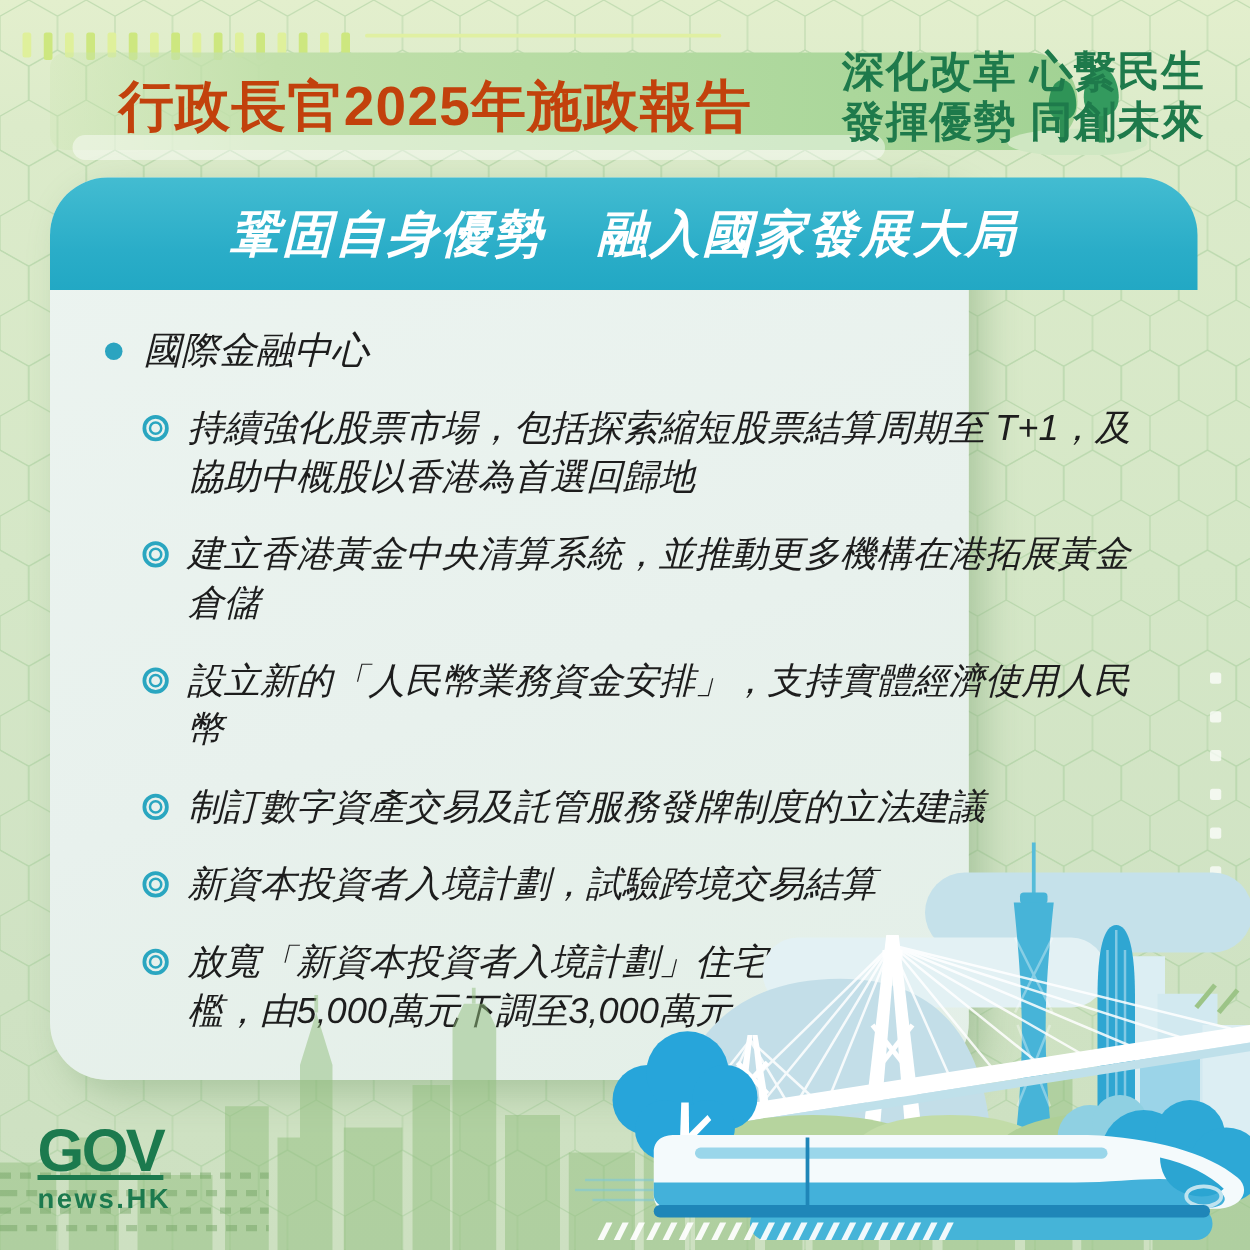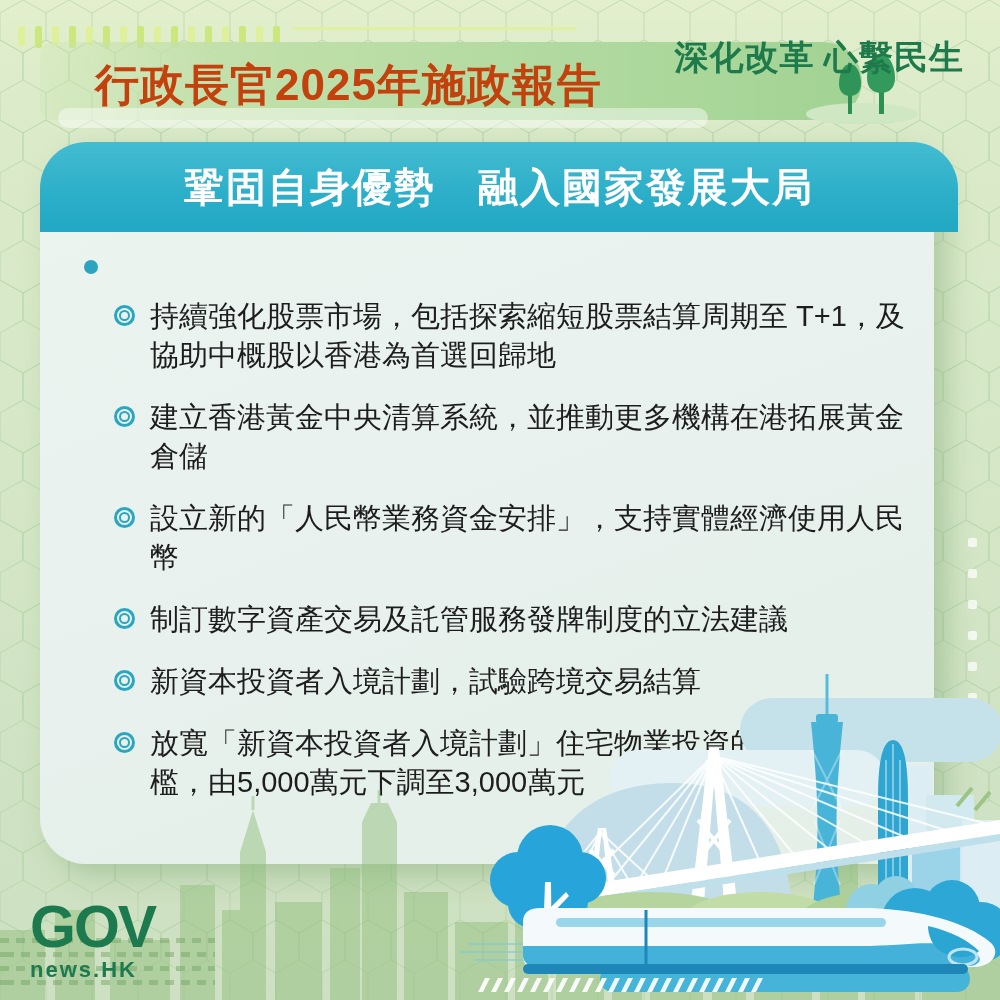--- a/index.html
+++ b/index.html
@@ -20,25 +20,25 @@
   .banner{left:40px;top:42px;width:822px;height:78px;z-index:3;
     background:linear-gradient(90deg,rgba(200,228,172,.25) 0%,#c2e0ab 22%,#abd79b 78%,#a2d294 100%);
     border-radius:14px 44px 44px 14px;}
   .banner-swoosh{left:58px;top:108px;width:650px;height:20px;border-radius:12px;
     background:rgba(255,255,255,.45);z-index:3;}
   .banner-title{left:95px;top:56px;z-index:4;font-size:44px;font-weight:bold;
     color:#c2410c;letter-spacing:1px;white-space:nowrap;}
   .banner-trees{left:800px;top:46px;z-index:4;}
   
   .slogan{right:36px;top:38px;z-index:4;text-align:left;color:#1e7a4b;
-    font-size:34px;font-weight:bold;line-height:40px;letter-spacing:1px;white-space:nowrap;font-family:Liberation Serif, serif;}
-  
-  .card{left:40px;top:142px;width:894px;height:722px;border-radius:46px;z-index:5;
+    font-size:34px;font-weight:bold;line-height:40px;letter-spacing:1px;white-space:nowrap;}
+  
+  .card{left:40px;top:142px;width:735px;height:722px;border-radius:46px;z-index:5;
     background:linear-gradient(160deg,#ecf4f0 0%,#e8f1ed 55%,#e3efe7 100%);
-    box-shadow:12px 10px 28px rgba(125,165,115,.45);}
+    box-shadow:12px 10px 28px rgba(125,165,115,.45);font-style:italic;}
   .card-header{left:0;top:0;width:918px;height:90px;border-radius:46px 46px 0 0;
     background:linear-gradient(180deg,#43bcd1 0%,#2aadc8 65%,#22a8c4 100%);
     display:flex;align-items:center;justify-content:center;}
   .card-title{color:#ffffff;font-size:40px;font-weight:bold;letter-spacing:2px;white-space:nowrap;}
   .card-body{left:0;top:90px;width:918px;padding:28px 38px 0 44px;box-sizing:border-box;}
   .category{display:flex;align-items:center;gap:17px;margin-bottom:16px;
     font-size:30px;color:#1d1d1d;}
   .dot{width:14px;height:14px;border-radius:50%;background:#2ba4c0;flex:0 0 auto;}
   ul.points{list-style:none;margin:0;padding:0 0 0 30px;}
   ul.points li{position:relative;padding-left:36px;margin-bottom:12px;
@@ -47,21 +47,21 @@
     border-radius:50%;box-sizing:border-box;}
   .ring::after{content:"";position:absolute;inset:2px;border:2px solid #2aa6c0;border-radius:50%;}
   
   .skyline{left:0;top:790px;z-index:6;opacity:.5;}
   
   .illus{left:460px;top:670px;z-index:7;}
   
   .sq{width:9px;height:9px;border-radius:2px;background:rgba(255,255,255,.72);z-index:6;left:968px;}
   
   .logo{left:30px;top:898px;z-index:8;color:#1c7a4e;line-height:1;}
-  .logo-top{font-size:59px;font-weight:900;letter-spacing:-2px;}
+  .logo-top{font-size:48px;font-weight:900;letter-spacing:-2px;text-decoration:underline;}
   .logo-bottom{font-size:22px;font-weight:bold;letter-spacing:2px;margin-top:2px;}
   
   .dashrow{left:0;width:215px;height:5px;z-index:7;opacity:.8;
     background:repeating-linear-gradient(90deg,rgba(110,160,95,.55) 0 9px,transparent 9px 16px);}
 </style>
 </head>
 <body>
 
 <svg id="hexbg" class="abs" width="1000" height="1000">
   <defs>
@@ -102,29 +102,31 @@
 <svg class="abs banner-trees" width="120" height="78">
   <ellipse cx="62" cy="68" rx="56" ry="11" fill="#cfe7c2"></ellipse>
   <rect x="48" y="46" width="4" height="22" fill="#2e8f55"></rect>
   <path d="M50 18 C57 18 61 28 61 38 C61 46 56 50 50 50 C44 50 39 46 39 38 C39 28 43 18 50 18 Z" fill="#2f9457"></path>
   <rect x="79" y="40" width="5" height="28" fill="#2e8f55"></rect>
   <path d="M81 8 C89 8 95 20 95 32 C95 42 89 47 81 47 C73 47 67 42 67 32 C67 20 73 8 81 8 Z" fill="#339a5e"></path>
 </svg>
 
 <div class="abs slogan">
   <div>深化改革 心繫民生</div>
+  <div>發揮優勢 同創未來</div>
 </div>
 
 <div class="abs card">
   <div class="abs card-header">
     <div class="card-title">鞏固自身優勢　融入國家發展大局</div>
   </div>
   <div class="abs card-body">
     <div class="category">
       <span class="dot"></span>
+      <span>國際金融中心</span>
     </div>
     <ul class="points">
       <li><span class="ring"></span><span>持續強化股票市場，包括探索縮短股票結算周期至 T+1，及協助中概股以香港為首選回歸地</span></li>
       <li><span class="ring"></span><span>建立香港黃金中央清算系統，並推動更多機構在港拓展黃金倉儲</span></li>
       <li><span class="ring"></span><span>設立新的「人民幣業務資金安排」，支持實體經濟使用人民幣</span></li>
       <li><span class="ring"></span><span>制訂數字資產交易及託管服務發牌制度的立法建議</span></li>
       <li><span class="ring"></span><span>新資本投資者入境計劃，試驗跨境交易結算</span></li>
       <li><span class="ring"></span><span>放寬「新資本投資者入境計劃」住宅物業投資的成交價門檻，由5,000萬元下調至3,000萬元</span></li>
     </ul>
   </div>

